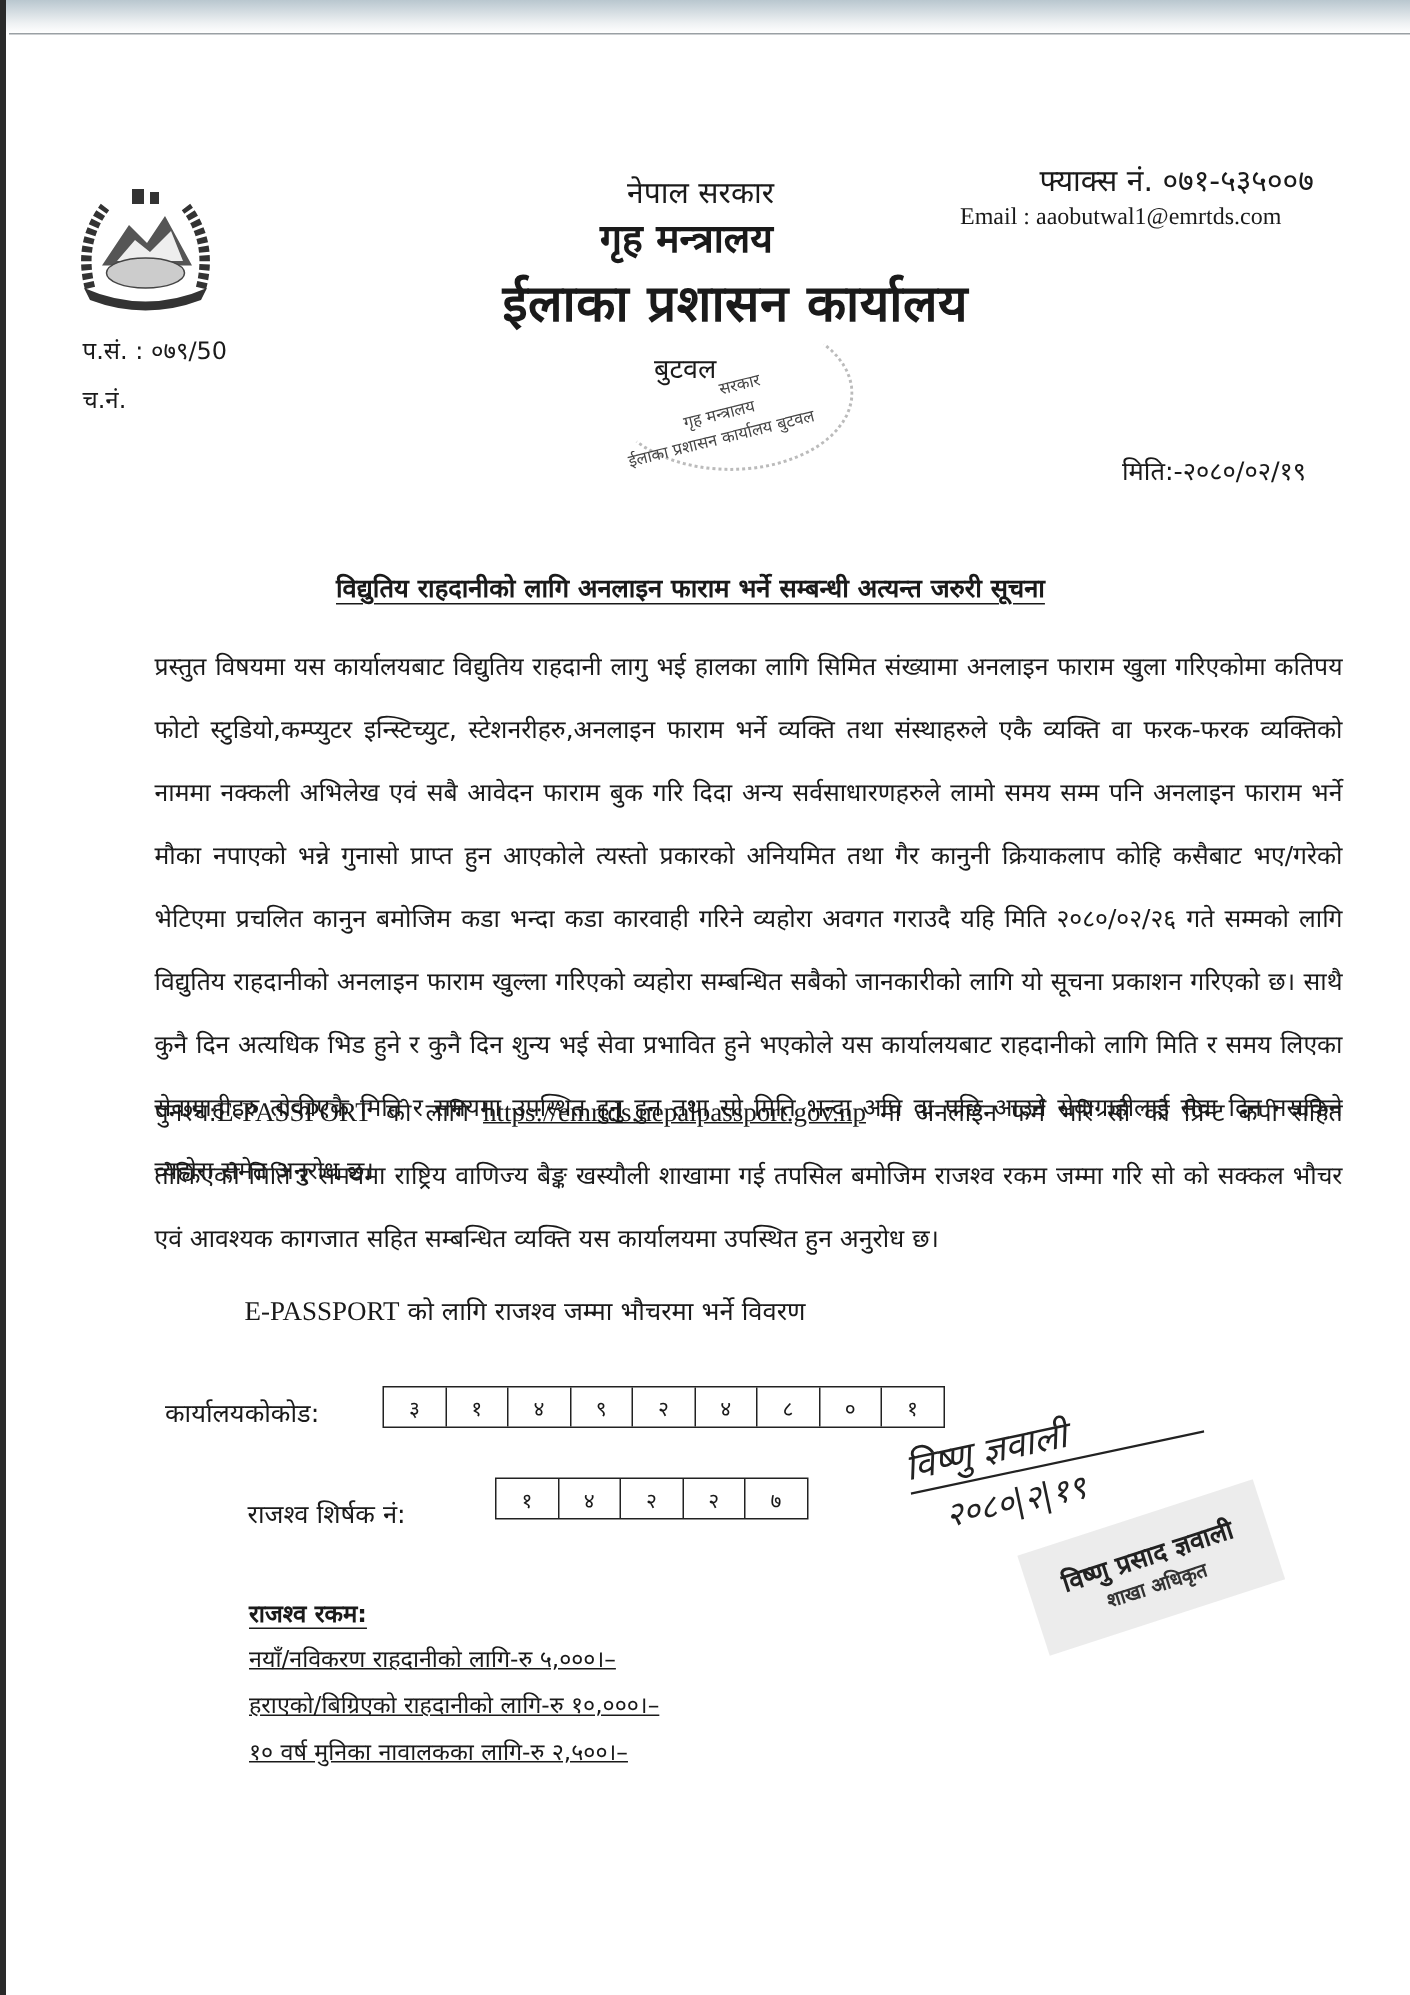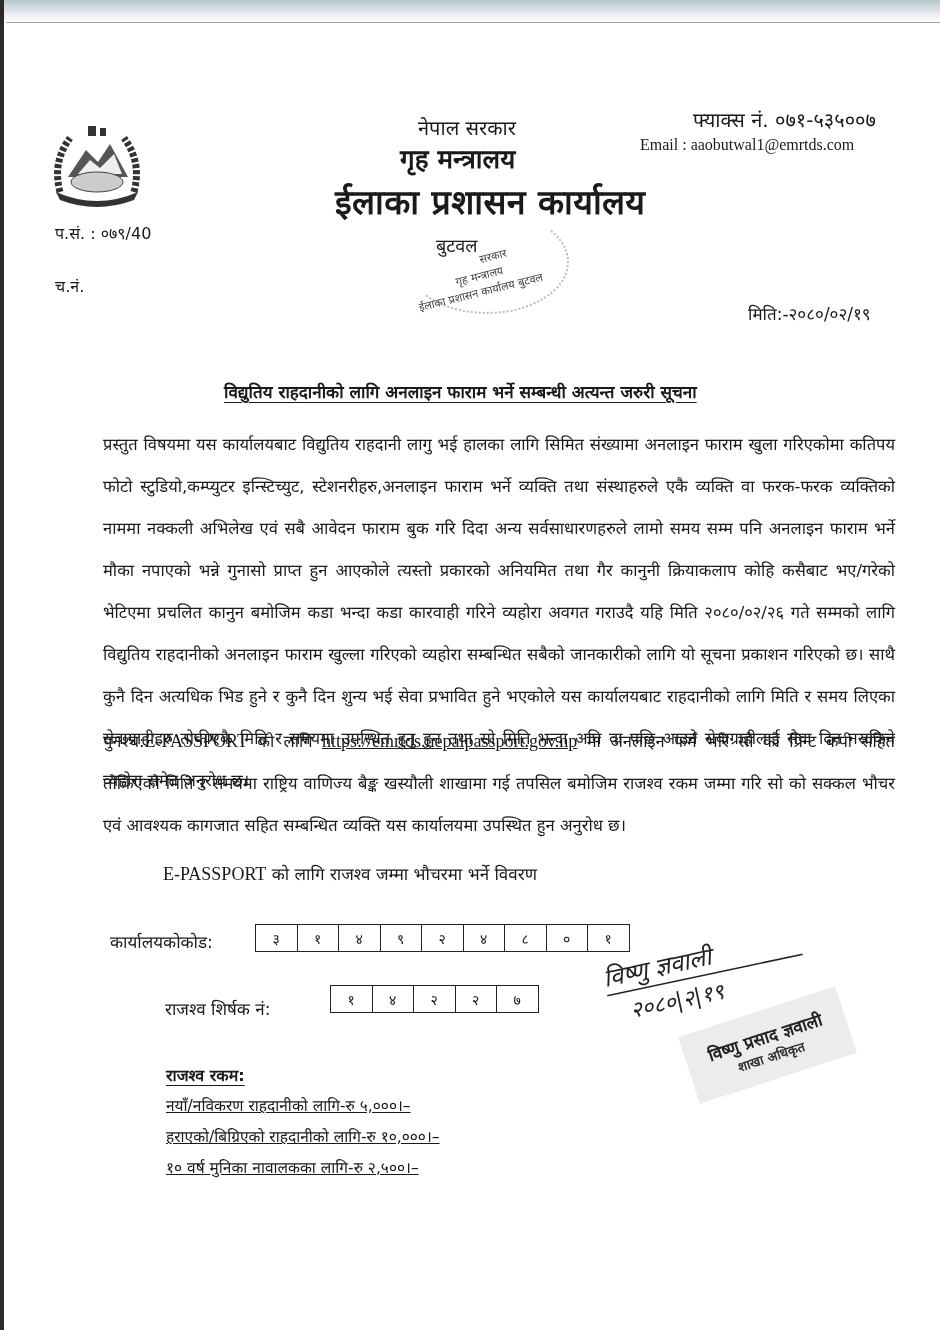--- a/index.html
+++ b/index.html
@@ -87,22 +87,22 @@
 <svg class="emblem" viewBox="0 0 98 86">
   <path d="M12 70 Q4 40 22 16 M86 70 Q94 40 76 16" stroke="#333" stroke-width="7" fill="none" stroke-dasharray="4 2"></path>
   <path d="M20 55 L38 28 L50 40 L62 22 L80 55 Z" fill="#555"></path>
   <path d="M30 52 L42 38 L52 46 L66 32 L74 52 Z" fill="#eee"></path>
   <rect x="40" y="4" width="8" height="10" fill="#333"></rect>
   <rect x="52" y="6" width="6" height="8" fill="#333"></rect>
   <ellipse cx="49" cy="60" rx="26" ry="10" fill="#ccc" stroke="#444"></ellipse>
   <path d="M8 70 Q49 88 90 70 L86 78 Q49 92 12 78 Z" fill="#333"></path>
 </svg>
 
-<div class="abs ref" style="top:222px;">प.सं. : ०७९/40</div>
-<div class="abs ref" style="top:255px;margin-top:20px;">च.नं.</div>
+<div class="abs ref" style="top:222px;">प.सं. : ०७९/50</div>
+<div class="abs ref" style="top:255px;">च.नं.</div>
 
 <div class="abs gov">नेपाल सरकार</div>
 <div class="abs ministry">गृह मन्त्रालय</div>
 <div class="abs office">ईलाका प्रशासन कार्यालय</div>
 <div class="abs city">बुटवल</div>
 
 <div class="stamp">
   <span class="stamp-text" style="left:72px;top:36px;">सरकार</span>
   <span class="stamp-text" style="left:48px;top:56px;">गृह मन्त्रालय</span>
   <span class="stamp-text" style="left:10px;top:72px;">ईलाका प्रशासन कार्यालय बुटवल</span>

